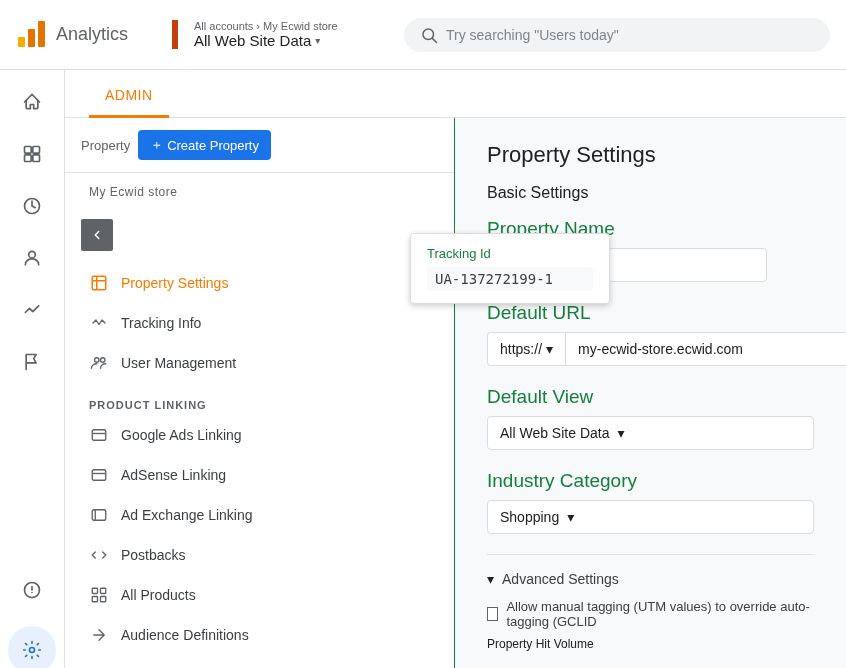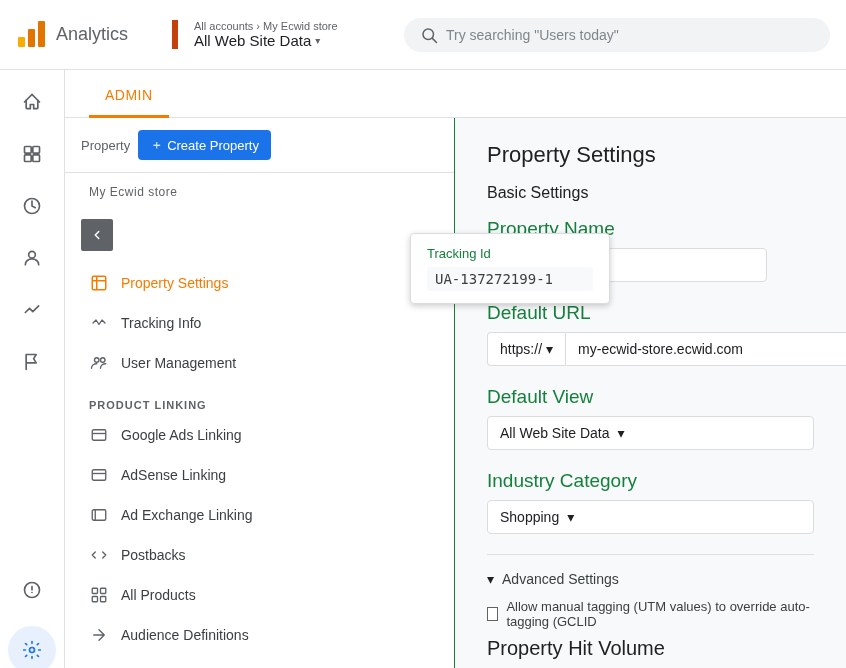--- a/index.html
+++ b/index.html
@@ -368,21 +368,21 @@
       height: 14px;
       border: 1px solid #5f6368;
       background: #fff;
     }
     .checkbox-label {
       font-size: 13px;
       color: #3c4043;
     }
 
     .prop-hit-volume {
-      font-size: 20px;
+      font-size: 12px;
       color: #202124;
       font-weight: 400;
       margin-top: 8px;
     }
 
     
     ::-webkit-scrollbar { width: 6px; }
     ::-webkit-scrollbar-track { background: transparent; }
     ::-webkit-scrollbar-thumb { background: #dadce0; border-radius: 3px; }
 

